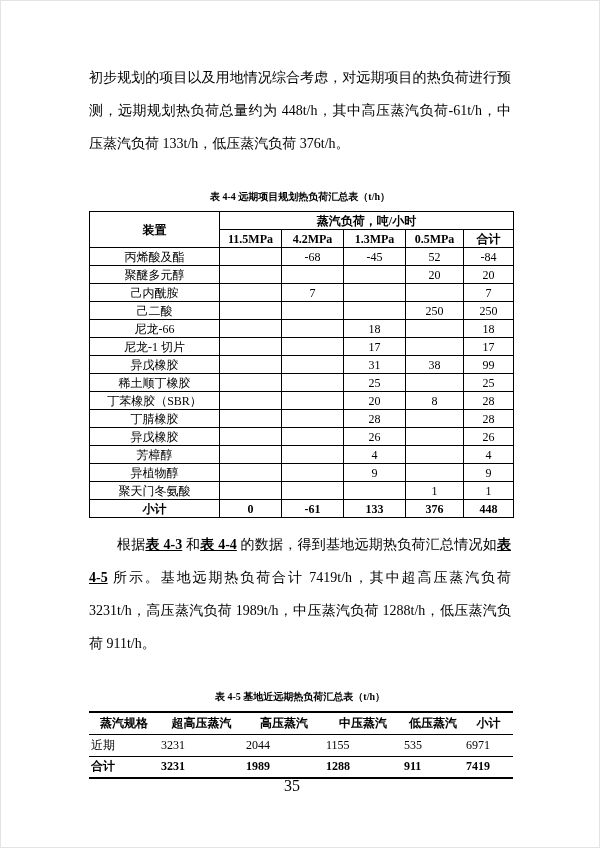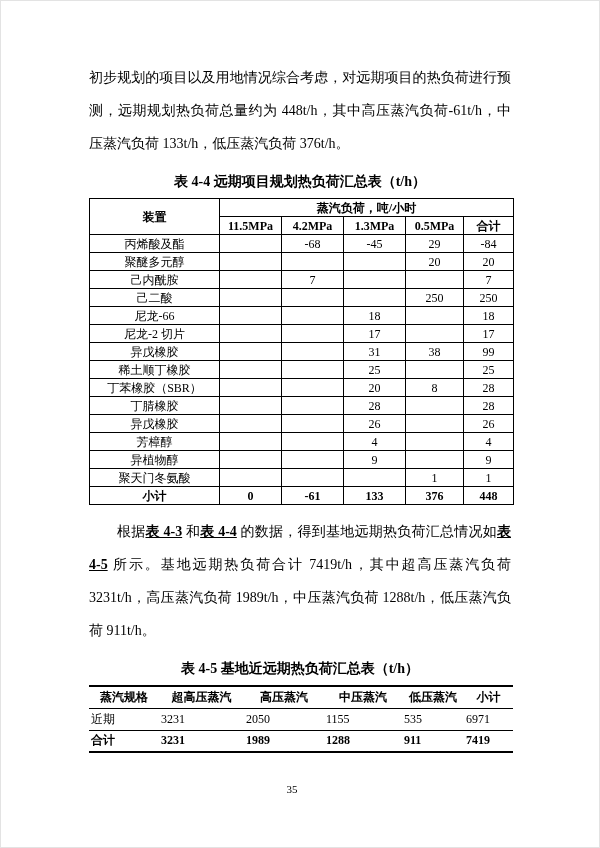--- a/index.html
+++ b/index.html
@@ -18,24 +18,24 @@
   }
   .para {
     font-size: 14px;
     line-height: 33px;
     text-align: justify;
     text-justify: inter-character;
   }
   .para.indent { text-indent: 2em; }
   .para b.ref { font-weight: bold; text-decoration: underline; }
   .table-title {
-    font-size: 14px;
+    font-size: 10px;
     font-weight: bold;
     text-align: center;
-    margin-top: 13px;
+    margin-top: 30px;
     margin-bottom: 7px;
   }
   table { border-collapse: collapse; width: 100%; table-layout: fixed; }
   
   .t44 th, .t44 td {
     border: 1px solid #000;
     font-size: 12px;
     text-align: center;
     vertical-align: middle;
     height: 18px;
@@ -58,21 +58,21 @@
   }
   .t45 th { font-weight: bold; }
   .t45 tr.total td { font-weight: bold; border-bottom: none; }
   .para2 { margin-top: 10px; }
   .page-number {
     position: absolute;
     left: 0;
     right: 16px;
     bottom: 52px;
     text-align: center;
-    font-size: 11px;
+    font-size: 16px;
   }
 </style>
 </head>
 <body>
 
 <div class="page">
 
   <p class="para">初步规划的项目以及用地情况综合考虑，对远期项目的热负荷进行预测，远期规划热负荷总量约为 448t/h，其中高压蒸汽负荷-61t/h，中压蒸汽负荷 133t/h，低压蒸汽负荷 376t/h。</p>
 
   <div class="table-title">表 4-4 远期项目规划热负荷汇总表（t/h）</div>
@@ -98,21 +98,21 @@
         <th>0.5MPa</th>
         <th>合计</th>
       </tr>
     </thead>
     <tbody>
       <tr>
           <td>丙烯酸及酯</td>
           <td></td>
           <td>-68</td>
           <td>-45</td>
-          <td>29</td>
+          <td>52</td>
           <td>-84</td>
         </tr>
       <tr>
           <td>聚醚多元醇</td>
           <td></td>
           <td></td>
           <td></td>
           <td>20</td>
           <td>20</td>
         </tr>
@@ -134,21 +134,21 @@
         </tr>
       <tr>
           <td>尼龙-66</td>
           <td></td>
           <td></td>
           <td>18</td>
           <td></td>
           <td>18</td>
         </tr>
       <tr>
-          <td>尼龙-2 切片</td>
+          <td>尼龙-1 切片</td>
           <td></td>
           <td></td>
           <td>17</td>
           <td></td>
           <td>17</td>
         </tr>
       <tr>
           <td>异戊橡胶</td>
           <td></td>
           <td></td>
@@ -243,21 +243,21 @@
         <th>高压蒸汽</th>
         <th>中压蒸汽</th>
         <th>低压蒸汽</th>
         <th>小计</th>
       </tr>
     </thead>
     <tbody>
       <tr>
           <td>近期</td>
           <td>3231</td>
-          <td>2050</td>
+          <td>2044</td>
           <td>1155</td>
           <td>535</td>
           <td>6971</td>
         </tr>
       <tr class="total">
           <td>合计</td>
           <td>3231</td>
           <td>1989</td>
           <td>1288</td>
           <td>911</td>

